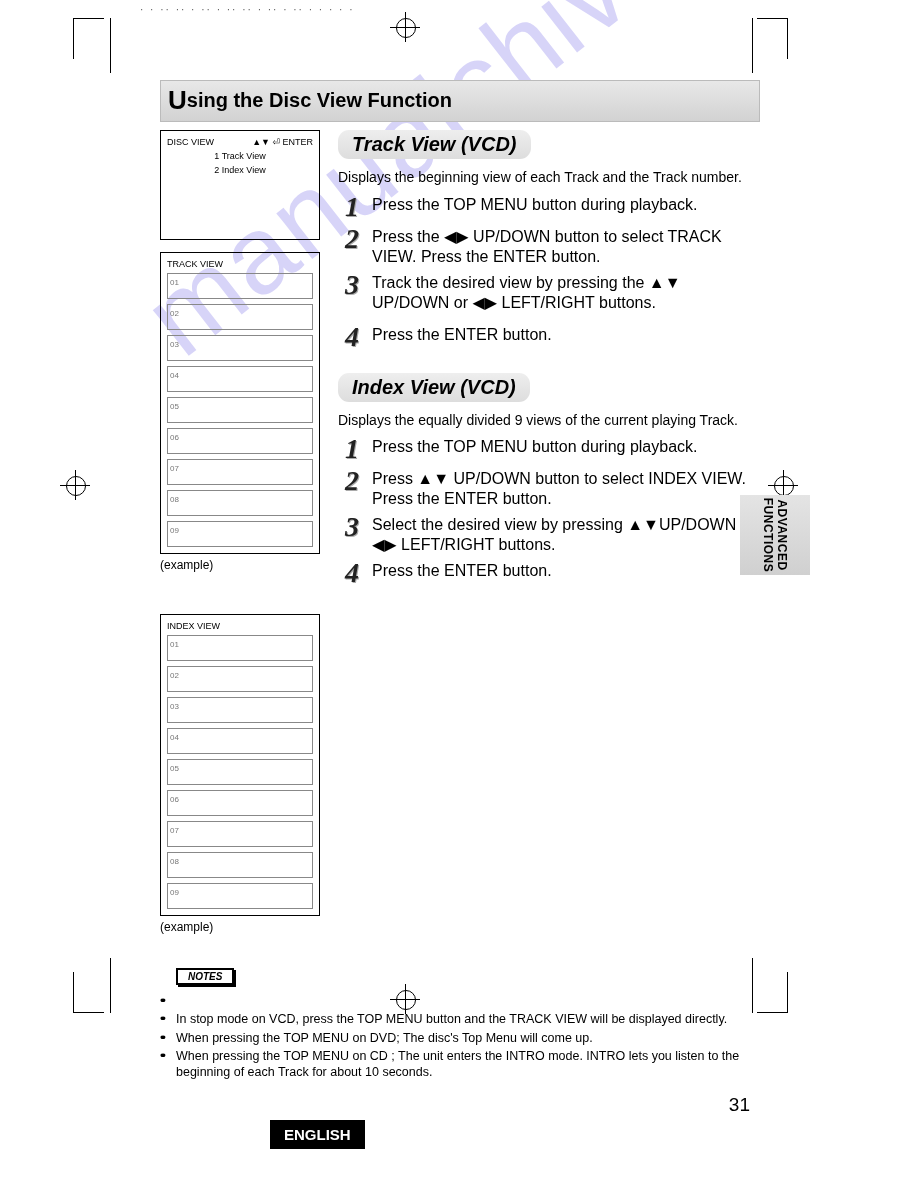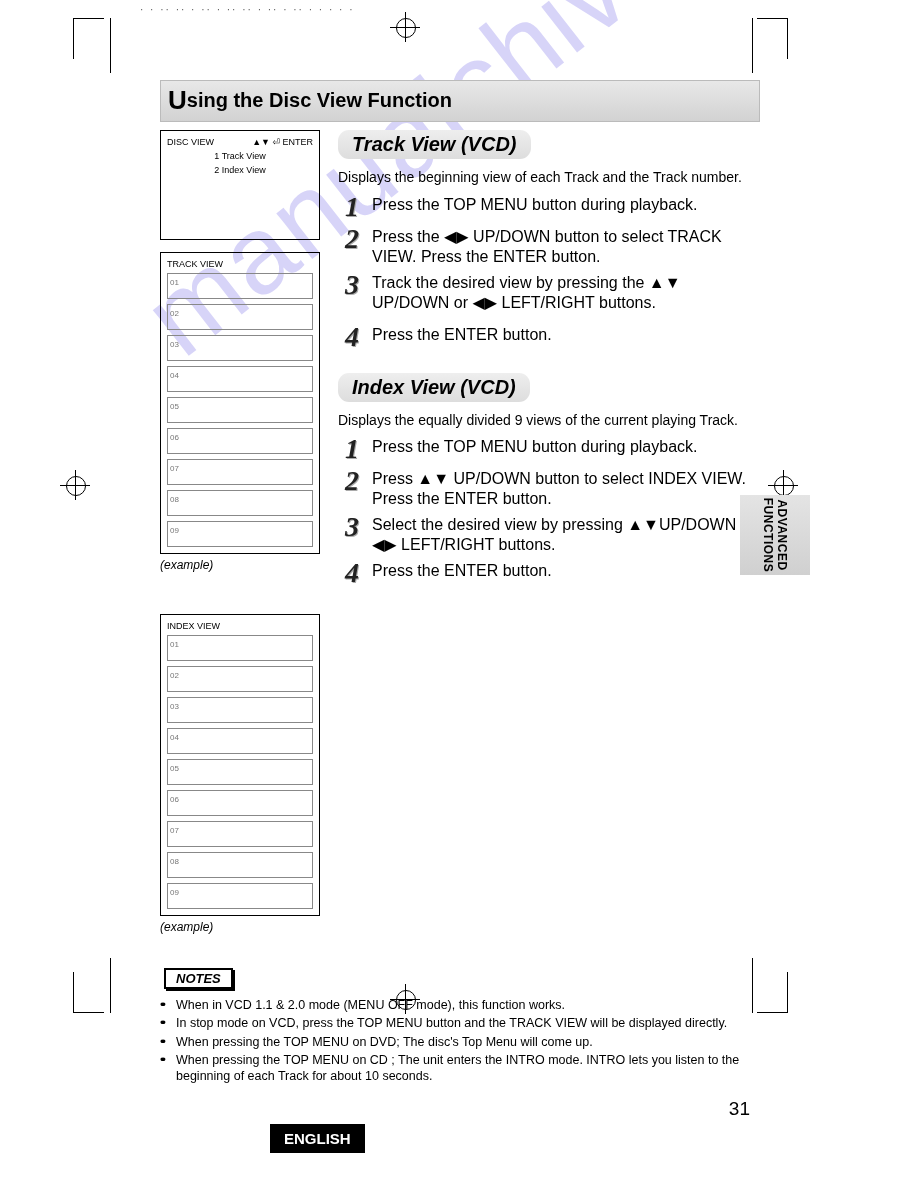--- a/index.html
+++ b/index.html
@@ -59,23 +59,23 @@
     text-shadow: 1px 1px 0 #aaa; line-height:1; flex: 0 0 28px; margin-right:6px;
   }
   .step-text { font-size: 16px; line-height: 1.25; padding-top:2px; }
 
   .screen-box { border: 1.5px solid #000; padding: 6px; font-size: 9px; margin-bottom: 4px; }
   .screen-box.tall { height: 96px; text-align: center; }
   .screen-box .sb-head { display:flex; justify-content:space-between; font-size:9px; margin-bottom:4px;}
   .screen-box .sb-line { margin: 4px 0; font-size:9px; }
   .thumb-grid { display:grid; grid-template-columns: repeat(1, 1fr); gap:5px; margin-top:4px;}
   .thumb { border: 1px solid #888; height: 20px; font-size:8px; padding:4px 0 0 2px; color:#777; }
-  .example-label { font-size: 12px; margin-bottom: 14px; font-style: italic; }
-
-  .notes-badge { display:inline-block; border:2px solid #000; box-shadow: 2px 2px 0 #000; padding:1px 10px; font-weight:bold; font-style:italic; font-size:13px; margin: 20px 0 6px 4px;}
+  .example-label { font-size: 12px; margin-bottom: 14px; }
+
+  .notes-badge { display:inline-block; border:2px solid #000; box-shadow: 2px 2px 0 #000; padding:1px 10px; font-weight:bold; font-style:italic; font-size:10px; margin: 20px 0 6px 16px;}
   .notes-list { font-size: 12.5px; line-height:1.3; }
   .notes-list .bullet { display:flex; margin: 2px 0; }
   .notes-list .dot { flex:0 0 16px; letter-spacing:-3px; }
   .page-num { text-align:right; font-weight:normal; font-size:19px; margin-top:14px; padding-right:10px;}
   .lang-badge { display:inline-block; background:#000; color:#fff; font-weight:bold; padding:6px 14px; font-size:15px; margin-top:4px; margin-left:110px;}
 
   .side-tab { position:absolute; top:415px; right:-50px; width:70px; height:80px; background: linear-gradient(#e4e4e4,#d0d0d0); display:flex; align-items:center; justify-content:center;}
   .side-tab .rot { transform: rotate(90deg); font-weight:bold; font-size:12px; white-space:pre; text-align:center; letter-spacing:0.5px;}
 
   .watermark { position:absolute; top:280px; left:120px; font-size:110px; color:rgba(110,100,230,0.28); transform: rotate(-38deg); transform-origin: left top; font-family: Arial, sans-serif; letter-spacing:2px; pointer-events:none; white-space:nowrap;}
@@ -205,21 +205,20 @@
           <div class="step-text">Press the ENTER button.</div>
         </div>
 
     </div>
   </div>
 
   <div class="notes-badge">NOTES</div>
   <div class="notes-list">
     <div class="bullet">
         <span class="dot">••</span>
-        <span>When in VCD 1.1 &amp; 2.0 mode (MENU OFF mode), this function works.</span>
       </div>
     <div class="bullet">
         <span class="dot">••</span>
         <span>In stop mode on VCD, press the TOP MENU button and the TRACK VIEW will be displayed directly.</span>
       </div>
     <div class="bullet">
         <span class="dot">••</span>
         <span>When pressing the TOP MENU on DVD; The disc's Top Menu will come up.</span>
       </div>
     <div class="bullet">

